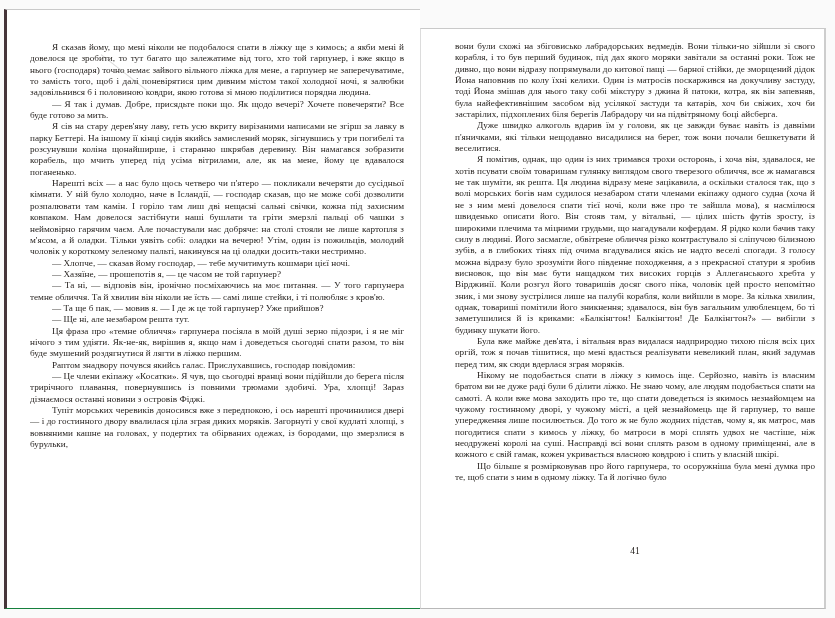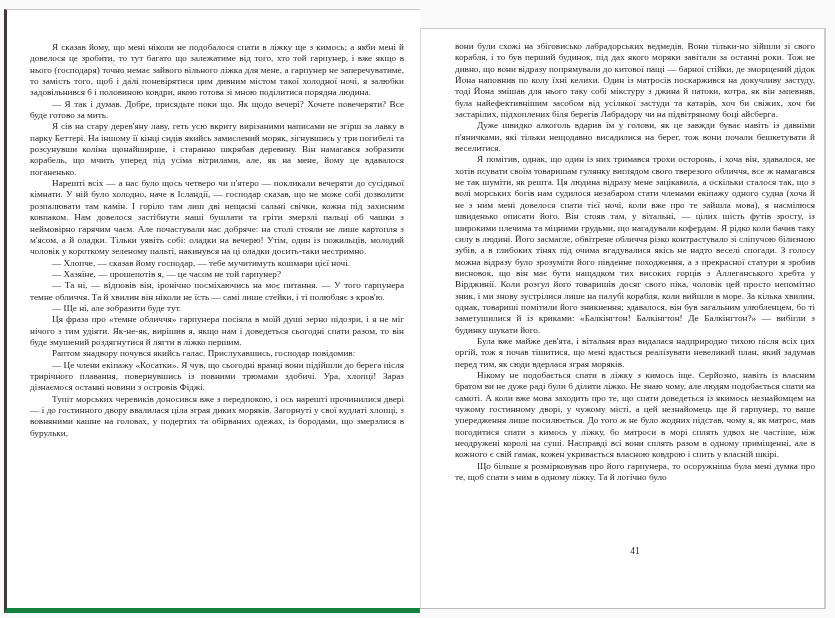--- a/index.html
+++ b/index.html
@@ -15,21 +15,21 @@
   }
   .page {
     position: absolute;
     background: #ffffff;
   }
   .page-left {
     left: 4px; top: 9px;
     width: 413px; height: 598px;
     border-top: 1px solid #c9c9c9;
     border-left: 3px solid #46353a;
-    border-bottom: 5px solid #15803d;
+    border-bottom: 1px solid #15803d;
   }
   .page-right {
     left: 420px; top: 28px;
     width: 403px; height: 579px;
     border-top: 1px solid #c9c9c9;
     border-left: 1px solid #dcdcdc;
     border-right: 2px solid #cdcdcd;
     border-bottom: 1px solid #b8b8b8;
   }
   .textblock {
@@ -68,21 +68,22 @@
   <div class="page page-left">
     <div class="fold-line"></div>
     <div class="textblock">
         <p>Я сказав йому, що мені ніколи не подобалося спати в ліжку ще з кимось; а якби мені й довелося це зробити, то тут багато що залежатиме від того, хто той гарпунер, і вже якщо в нього (господаря) точно немає зайвого вільного ліжка для мене, а гарпунер не заперечуватиме, то замість того, щоб і далі поневірятися цим дивним містом такої холодної ночі, я залюбки задовільнився б і половиною ковдри, якою готова зі мною поділитися порядна людина.</p>
         <p>— Я так і думав. Добре, присядьте поки що. Як щодо вечері? Хочете повечеряти? Все буде готово за мить.</p>
         <p>Я сів на стару дерев'яну лаву, геть усю вкриту вирізаними написами не згірш за лавку в парку Беттері. На іншому її кінці сидів якийсь замислений моряк, зігнувшись у три погибелі та розсунувши коліна щонайширше, і старанно шкрябав деревину. Він намагався зобразити корабель, що мчить уперед під усіма вітрилами, але, як на мене, йому це вдавалося поганенько.</p>
         <p>Нарешті всіх — а нас було щось четверо чи п'ятеро — покликали вечеряти до сусідньої кімнати. У ній було холодно, наче в Ісландії, — господар сказав, що не може собі дозволити розпалювати там камін. І горіло там лиш дві нещасні сальні свічки, кожна під захисним ковпаком. Нам довелося застібнути наші бушлати та гріти змерзлі пальці об чашки з неймовірно гарячим чаєм. Але почастували нас добряче: на столі стояли не лише картопля з м'ясом, а й оладки. Тільки уявіть собі: оладки на вечерю! Утім, один із пожильців, молодий чоловік у короткому зеленому пальті, накинувся на ці оладки досить-таки нестримно.</p>
         <p>— Хлопче, — сказав йому господар, — тебе мучитимуть кошмари цієї ночі.</p>
         <p>— Хазяїне, — прошепотів я, — це часом не той гарпунер?</p>
         <p>— Та ні, — відповів він, іронічно посміхаючись на моє питання. — У того гарпунера темне обличчя. Та й хвилин він ніколи не їсть — самі лише стейки, і ті полюбляє з кров'ю.</p>
-        <p>— Ще ні, але зобразити буде тут.</p>
+        <p>— Та ще б пак, — мовив я. — І де ж це той гарпунер? Уже прийшов?</p>
+        <p>— Ще ні, але незабаром решта тут.</p>
         <p>Ця фраза про «темне обличчя» гарпунера посіяла в моїй душі зерно підозри, і я не міг нічого з тим удіяти. Як-не-як, вирішив я, якщо нам і доведеться сьогодні спати разом, то він буде змушений роздягнутися й лягти в ліжко першим.</p>
         <p>Раптом знадвору почувся якийсь галас. Прислухавшись, господар повідомив:</p>
         <p>— Це члени екіпажу «Косатки». Я чув, що сьогодні вранці вони підійшли до берега після трирічного плавання, повернувшись із повними трюмами здобичі. Ура, хлопці! Зараз дізнаємося останні новини з островів Фіджі.</p>
         <p>Тупіт морських черевиків доносився вже з передпокою, і ось нарешті прочинилися двері — і до гостинного двору ввалилася ціла зграя диких моряків. Загорнуті у свої кудлаті хлопці, з вовняними кашне на головах, у подертих та обірваних одежах, із бородами, що змерзлися в бурульки,</p>
       </div>
   </div>
 
   <div class="page page-right">
     <div class="textblock">
         <p>вони були схожі на збіговисько лабрадорських ведмедів. Вони тільки-но зійшли зі свого корабля, і то був перший будинок, під дах якого моряки завітали за останні роки. Тож не дивно, що вони відразу попрямували до китової пащі — барної стійки, де зморщений дідок Йона наповнив по колу їхні келихи. Один із матросів поскаржився на докучливу застуду, тоді Йона змішав для нього таку собі мікстуру з джина й патоки, котра, як він запевняв, була найефективнішим засобом від усілякої застуди та катарів, хоч би свіжих, хоч би застарілих, підхоплених біля берегів Лабрадору чи на підвітряному боці айсберга.</p>

